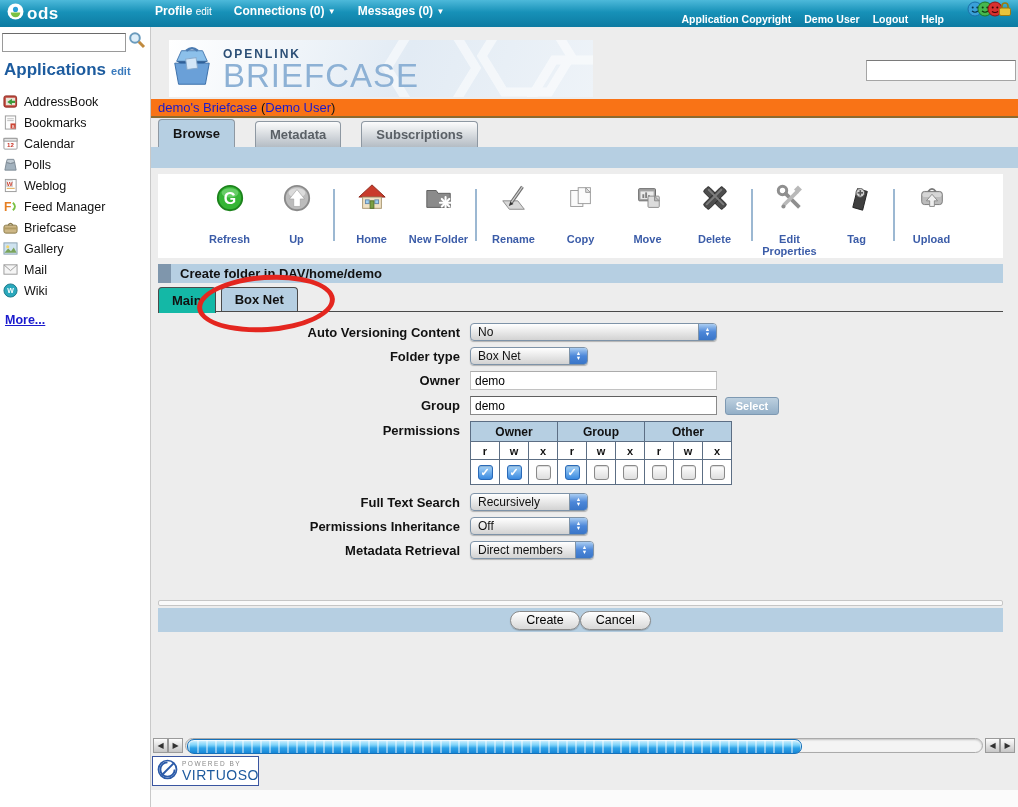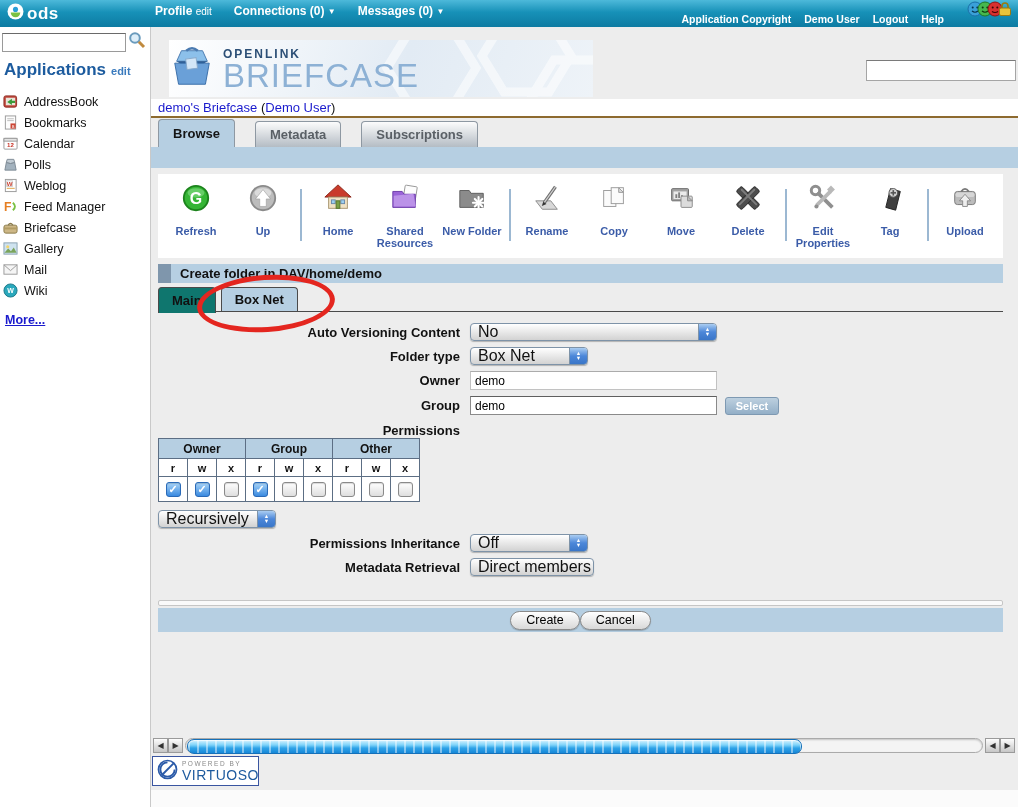--- a/index.html
+++ b/index.html
@@ -34,62 +34,62 @@
   
   .main{position:absolute;left:150px;top:27px;width:868px;height:780px;background:#ededed;border-left:1px solid #c9c9c9;}
   .banner{position:absolute;left:18px;top:13px;width:424px;height:57px;overflow:hidden;
           background:linear-gradient(110deg,#ffffff,#e2ebf4 55%,#eef3f8);display:flex;align-items:center;}
   .banner-hex{position:absolute;right:-6px;top:0;opacity:.55;}
   .brand{display:flex;flex-direction:column;margin-left:8px;z-index:1;}
   .brand-top{font-size:12px;font-weight:bold;letter-spacing:2px;color:#2c4f76;}
   .brand-name{font-size:33px;line-height:30px;color:#8db1d5;letter-spacing:1px;}
   .top-search{position:absolute;right:3px;top:33px;width:144px;height:17px;border:1px solid #a5a5a5;
               border-top-color:#7a7a7a;background:#fff;font-size:12px;}
-  .crumb-row{position:absolute;left:0;top:72px;width:868px;height:19px;background:#ffffff;
+  .crumb-row{position:absolute;left:0;top:72px;width:868px;height:19px;background:#f97316;
              border-bottom:2px solid #8d6a2f;display:flex;align-items:center;padding-left:7px;box-sizing:border-box;
              font-size:13px;}
   .crumb-row a{color:#1a1acd;text-decoration:none;cursor:pointer;}
   .app-tabs{position:absolute;left:7px;top:93px;height:27px;display:flex;align-items:flex-end;gap:20px;}
   .atab{height:25px;display:flex;align-items:center;padding:0 14px;font-size:13px;font-weight:bold;color:#5a6066;
         background:linear-gradient(#fcfcfc,#b4bcc4);border:1px solid #8e98a2;border-bottom:none;
         border-radius:4px 4px 0 0;cursor:pointer;white-space:nowrap;}
   .atab.active{height:27px;background:#b6cfe2;color:#151515;}
   .bluebar{position:absolute;left:0;top:120px;width:868px;height:21px;background:#b6cfe2;}
   
   .toolbar{position:absolute;left:7px;top:147px;width:845px;height:84px;background:#fff;
            display:flex;align-items:flex-start;justify-content:center;padding-top:9px;box-sizing:border-box;}
   .tgroup{display:flex;}
   .titem{width:67px;display:flex;flex-direction:column;align-items:center;cursor:pointer;}
-  .titem .tlabel{margin-top:8px;font-size:11px;font-weight:bold;color:#3b5ca8;text-align:center;line-height:12px;}
+  .titem .tlabel{margin-top:16px;font-size:11px;font-weight:bold;color:#3b5ca8;text-align:center;line-height:12px;}
   .tdivider{width:2px;height:52px;background:#9cb8d2;margin:6px 3px 0 3px;}
   
   .sec-head{position:absolute;left:7px;top:237px;width:845px;height:19px;background:#b6cfe2;
             display:flex;align-items:center;}
   .sec-sq{width:13px;height:19px;background:#7f96ac;}
   .sec-title{margin-left:9px;font-size:13px;font-weight:bold;color:#111;}
   .form-tabs{position:absolute;left:7px;top:260px;height:25px;display:flex;gap:5px;z-index:2;}
   .ftab{height:23px;display:flex;align-items:center;padding:0 13px;font-size:13px;font-weight:bold;
         border:1px solid #4a4a4a;border-bottom:none;border-radius:4px 4px 0 0;background:#b6cfe2;cursor:pointer;}
-  .ftab.active{background:#0f766e;height:25px;}
+  .ftab.active{background:#14b8a6;height:25px;}
   .form-tabline{position:absolute;left:7px;top:284px;width:845px;border-top:1px solid #4a4a4a;z-index:1;}
   .annotation{position:absolute;left:46px;top:248px;width:128px;height:47px;border:5px solid #e4261f;
               border-radius:50%;transform:rotate(-4deg);z-index:5;pointer-events:none;}
   .form{position:absolute;left:7px;top:296px;width:845px;}
   .frow{display:flex;align-items:center;margin-bottom:6px;}
-  .frow.ptop{align-items:flex-start;flex-direction:column;}
+  .frow.ptop{align-items:flex-start;}
   .flabel{width:302px;text-align:right;padding-right:10px;font-size:13px;font-weight:bold;white-space:nowrap;}
   .fin{height:15px;border:1px solid #8a8a8a;border-top-color:#5f5f5f;background:#fff;font-size:12px;
        padding:1px 4px;font-family:"Liberation Sans",sans-serif;}
   .w245{width:237px;}
   .fin.soft{border-color:#c2c2c2;border-top-color:#ababab;}
   .macsel{display:flex;align-items:stretch;height:18px;border:1px solid #7e93a8;border-radius:4px;
           background:linear-gradient(#ffffff,#d2d2d2);box-shadow:0 1px 1px rgba(0,0,0,.25);cursor:pointer;
           box-sizing:border-box;overflow:hidden;}
   .w247{width:247px;} .w118{width:118px;} .w124{width:124px;}
-  .macsel-val{flex:1;display:flex;align-items:center;padding:0 7px;font-size:16px;white-space:nowrap;}
+  .macsel-val{flex:1;display:flex;align-items:center;padding:0 7px;font-size:12px;white-space:nowrap;}
   .macsel-stepper{width:17px;background:linear-gradient(#aacdf2,#4c87d9 50%,#3a76c8);border-left:1px solid #7e93a8;
           display:flex;flex-direction:column;align-items:center;justify-content:center;color:#fff;}
   .macsel-stepper i{font-style:normal;font-size:5.5px;line-height:5px;display:block;}
   .sel-btn{margin-left:8px;width:54px;height:18px;border:1px solid #7e99b2;border-radius:3px;cursor:pointer;
            background:linear-gradient(#bdd0df,#93afc7);color:#fff;font-weight:bold;font-size:11px;
            font-family:"Liberation Sans",sans-serif;}
   .perm{border-collapse:collapse;background:#fff;}
   .perm th,.perm td{border:1px solid #5c6e84;text-align:center;}
   .perm th{background:#b6cfe2;font-size:12px;font-weight:bold;width:81px;height:17px;}
   .perm td.bit{font-size:11px;font-weight:bold;width:26px;height:15px;}
@@ -369,28 +369,20 @@
                 <polygon points="16,2 30,15 2,15" fill="#c93b2b" stroke="#8a2416"></polygon>
                 <rect x="6" y="15" width="20" height="12" fill="#f0e2c4" stroke="#a89570"></rect>
                 <rect x="9" y="18" width="4" height="4" fill="#9cd0f0" stroke="#6888aa"></rect>
                 <rect x="19" y="18" width="4" height="4" fill="#9cd0f0" stroke="#6888aa"></rect>
                 <rect x="14" y="19" width="4" height="8" fill="#7aa043" stroke="#54722b"></rect>
               </svg></span>
             <span class="tlabel">Home</span>
           </div>
           <div class="titem">
             <span><svg width="30" height="30" viewBox="0 0 32 32" xmlns="http://www.w3.org/2000/svg">
-                <rect x="15" y="3" width="13" height="16" rx="1" fill="#fdfdfd" stroke="#9a9a9a" transform="rotate(9 21 11)"></rect>
-                <path d="M3 9 h10 l2 3 h12 v14 h-24 z" fill="#9a63d8" stroke="#6a3aa8"></path>
-                <path d="M4 13.5 l21 -2 l2.5 13.5 h-23.5 z" fill="#bb92e8"></path>
-              </svg></span>
-            <span class="tlabel">Shared Resources</span>
-          </div>
-          <div class="titem">
-            <span><svg width="30" height="30" viewBox="0 0 32 32" xmlns="http://www.w3.org/2000/svg">
                 <path d="M3 8 h10 l2 3 h13 v15 h-25 z" fill="#8b8b8b" stroke="#5c5c5c"></path>
                 <g stroke="#fff" stroke-width="2.2" stroke-linecap="round">
                   <line x1="23" y1="15" x2="23" y2="27"></line>
                   <line x1="17" y1="21" x2="29" y2="21"></line>
                   <line x1="19" y1="17" x2="27" y2="25"></line>
                   <line x1="27" y1="17" x2="19" y2="25"></line>
                 </g>
               </svg></span>
             <span class="tlabel">New Folder</span>
           </div>
@@ -562,20 +554,21 @@
                   <span class="cbx"></span>
                 </td>
                 <td class="chk">
                   <span class="cbx"></span>
                 </td>
               </tr>
             </tbody>
           </table>
       </div>
       <div class="frow" style="margin-top:8px">
+        <label class="flabel">Full Text Search</label>
         <div class="macsel w118">
           <span class="macsel-val">Recursively</span>
           <span class="macsel-stepper">
               <i>▲</i>
               <i>▼</i>
             </span>
         </div>
       </div>
       <div class="frow">
         <label class="flabel">Permissions Inheritance</label>

